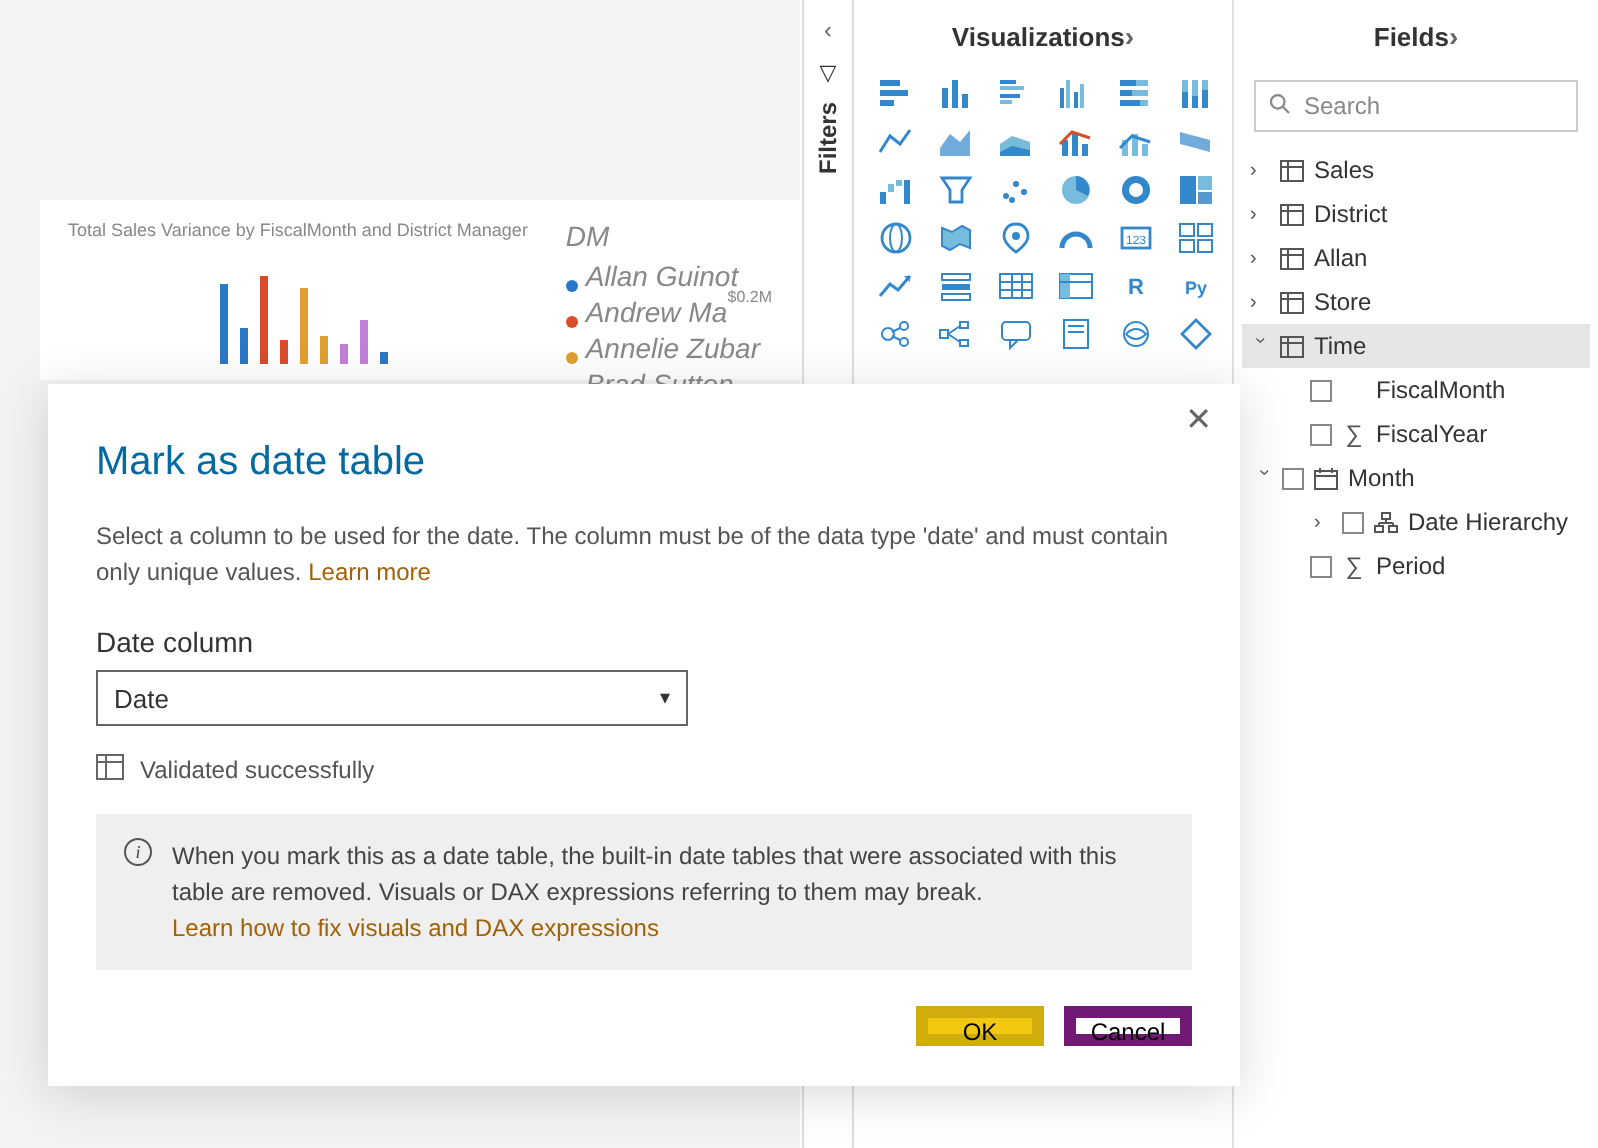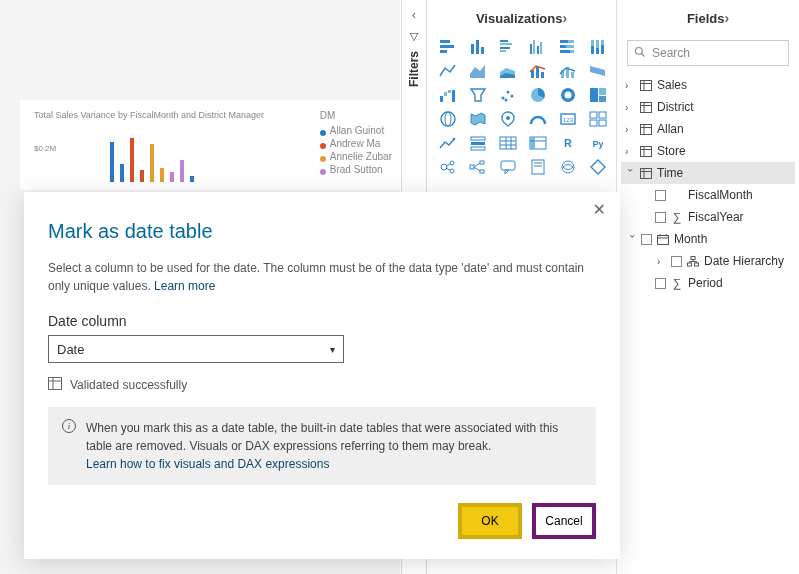--- a/index.html
+++ b/index.html
@@ -1,40 +1,40 @@
 <!DOCTYPE html>
 <html><head>
 <meta charset="utf-8">
 <style>
 * { box-sizing: border-box; margin: 0; padding: 0; font-family: "Segoe UI", sans-serif; }
 body { width: 799px; height: 574px; background: #fff; position: relative; overflow: hidden; font-size: 12px; color: #333; }
 .canvas-bg { position: absolute; left: 0; top: 0; width: 400px; height: 574px; background: #f3f3f3; }
 .chart-mock { position: absolute; left: 20px; top: 100px; width: 380px; height: 90px; background: #fff; padding: 10px 14px; }
 .chart-title { font-size: 9px; color: #888; }
-.chart-axis { font-size: 8px; color: #888; margin-top: 24px; }
+.chart-axis { font-size: 8px; color: #888; margin-top: 24px; text-align: right; }
 .bars { position: absolute; left: 90px; bottom: 8px; display: flex; gap: 6px; align-items: flex-end; height: 50px; }
 .bars div { width: 4px; }
-.legend { position: absolute; right: 8px; top: 10px; font-size: 10px; color: #888; }
+.legend { position: absolute; right: 20px; top: 10px; font-size: 14px; color: #888; font-style: italic; }
 .legend-title { margin-bottom: 4px; }
 .legend-item { display: flex; align-items: flex-end; gap: 4px; margin-bottom: 2px; }
 .legend-dot { width: 6px; height: 6px; border-radius: 50%; }
 
 
 .dialog { position: absolute; left: 24px; top: 192px; width: 596px; background: #fff; box-shadow: 0 4px 24px rgba(0,0,0,0.15); padding: 28px 24px 20px 24px; }
 .dialog-close { position: absolute; top: 6px; right: 8px; font-size: 16px; color: #666; cursor: pointer; padding: 2px 6px; }
 .dialog-title { font-size: 20px; font-weight: 300; color: #0369a1; margin-bottom: 16px; }
 .dialog-desc { font-size: 12px; color: #555; line-height: 1.5; margin-bottom: 18px; }
-.dialog-desc a, .info-box a { color: #0c4a6e; text-decoration: none; }
+.dialog-desc a, .info-box a { color: #a16207; text-decoration: none; }
 .field-label { font-size: 14px; font-weight: 400; color: #333; margin-bottom: 6px; }
 .select { width: 296px; height: 28px; border: 1px solid #666; background: #fff; padding: 0 8px; font-size: 13px; display: flex; align-items: center; justify-content: space-between; cursor: pointer; margin-bottom: 14px; }
 .validated { display: flex; align-items: center; gap: 8px; font-size: 12px; color: #555; margin-bottom: 14px; }
 .info-box { background: #efefef; padding: 12px 14px; display: flex; gap: 10px; font-size: 12px; color: #444; line-height: 1.5; margin-bottom: 18px; }
 .info-icon { flex-shrink: 0; width: 14px; height: 14px; border: 1px solid #555; border-radius: 50%; font-size: 9px; text-align: center; line-height: 12px; font-style: italic; font-family: serif; }
 .dialog-buttons { display: flex; justify-content: flex-end; gap: 10px; }
-.btn { min-width: 64px; height: 36px; font-size: 12px; border: 4px solid #701a75; background: #fff; cursor: pointer; }
+.btn { min-width: 64px; height: 20px; font-size: 12px; border: 6px solid #701a75; background: #fff; cursor: pointer; }
 .btn.primary { background: #f2c811; border-color: #d0ac0c; }
 
 
 .filters-strip { position: absolute; left: 401px; top: 0; width: 26px; height: 574px; border-left: 1px solid #ddd; border-right: 1px solid #ddd; background: #fff; display: flex; flex-direction: column; align-items: center; padding-top: 8px; gap: 8px; }
 .filters-label { writing-mode: vertical-rl; font-size: 12px; font-weight: 600; color: #333; transform: rotate(180deg); }
 
 .viz-panel { position: absolute; left: 427px; top: 0; width: 190px; height: 574px; background: #fff; border-right: 1px solid #e0e0e0; }
 .panel-header { display: flex; justify-content: center; align-items: center; padding: 10px 12px; font-size: 13px; font-weight: 600; color: #333; }
 .viz-grid { display: grid; grid-template-columns: repeat(6, 26px); gap: 2px 4px; padding: 0 8px; }
 .viz-item { width: 26px; height: 22px; display: flex; align-items: center; justify-content: center; cursor: pointer; }

